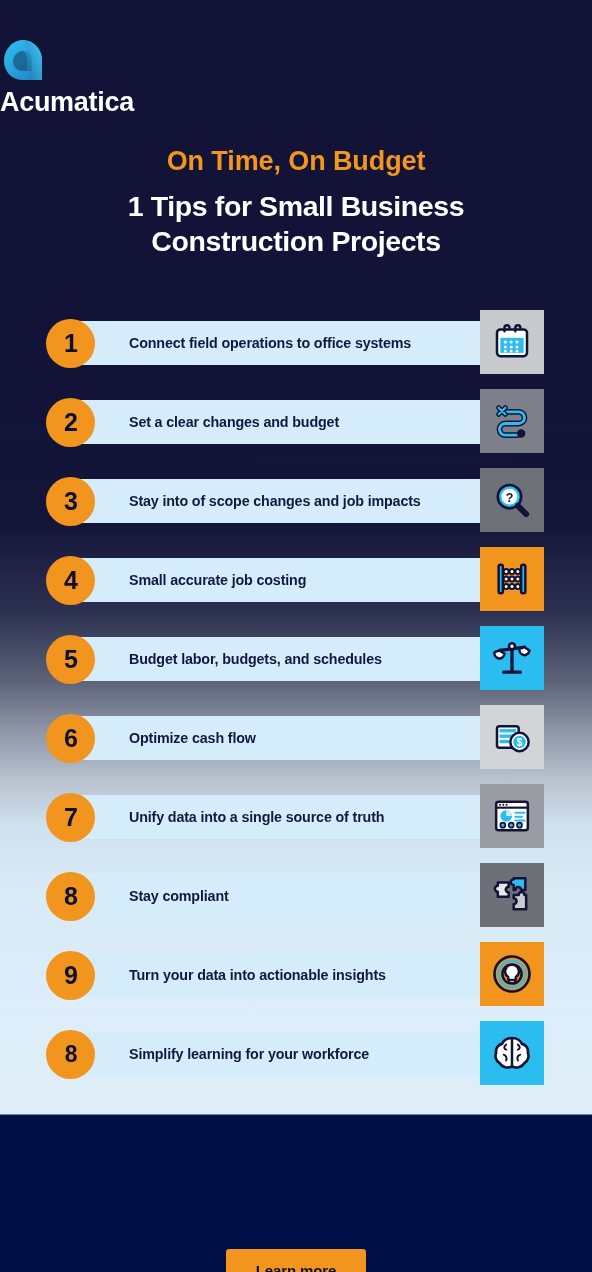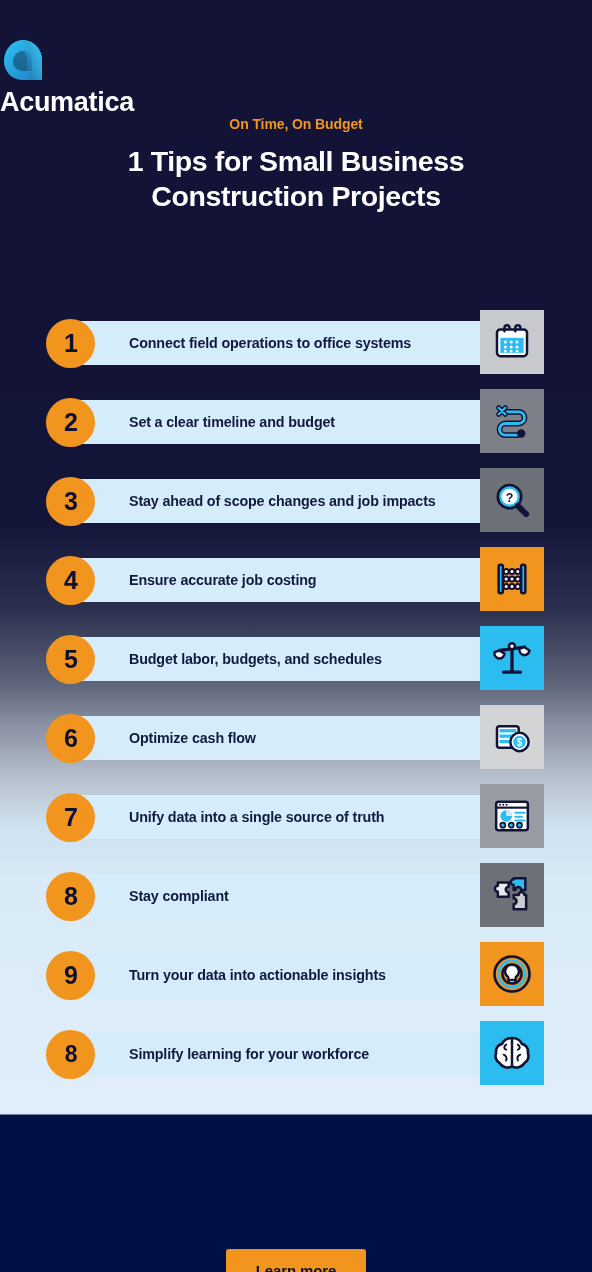--- a/index.html
+++ b/index.html
@@ -38,21 +38,22 @@
 
   .logo-mark { width:46px; height:44px; display:block; }
 
   .logo-word {
     margin-top:7px;
     font-size:27px; font-weight:700; letter-spacing:-0.3px;
     color:#ffffff; line-height:1;
   }
 
   .kicker {
-    font-size:14px; font-weight:700; color:#f2961e;
+    margin-top:30px;
+    font-size:27px; font-weight:700; color:#f2961e;
     letter-spacing:-0.1px;
     text-align:center;
   }
 
   .title {
     margin-top:12px;
     font-size:28.5px; font-weight:700; color:#ffffff;
     line-height:1.22; letter-spacing:-0.4px;
     padding:0 52px;
   }
@@ -179,50 +180,50 @@
               <circle cx="30" cy="30" r="1.9"></circle>
               <circle cx="16" cy="35" r="1.6"></circle>
               <circle cx="23" cy="35" r="1.6"></circle>
               <circle cx="30" cy="35" r="1.6"></circle>
             </g>
           </svg>
         </div>
       </div>
       <div class="tip-row">
         <div class="tip-bar">
-          <span class="tip-text">Set a clear timeline and budget</span>
+          <span class="tip-text">Set a clear changes and budget</span>
         </div>
         <div class="tip-badge">2</div>
         <div class="tip-icon" style="background: rgb(125, 128, 137);">
           <svg viewBox="0 0 48 48">
             <path d="M14 13 h18 a7 7 0 0 1 0 14 H16 a7 7 0 0 0 0 14 h14" fill="none" stroke="#121336" stroke-width="7" stroke-linecap="round"></path>
             <path d="M14 13 h18 a7 7 0 0 1 0 14 H16 a7 7 0 0 0 0 14 h14" fill="none" stroke="#2BBDF0" stroke-width="3.4" stroke-linecap="round"></path>
             <circle cx="35" cy="39" r="5" fill="#121336"></circle>
             <path d="M8 8 l8 8 M16 8 l-8 8" stroke="#121336" stroke-width="6" stroke-linecap="round"></path>
             <path d="M8 8 l8 8 M16 8 l-8 8" stroke="#2BBDF0" stroke-width="2.6" stroke-linecap="round"></path>
           </svg>
         </div>
       </div>
       <div class="tip-row">
         <div class="tip-bar">
-          <span class="tip-text">Stay ahead of scope changes and job impacts</span>
+          <span class="tip-text">Stay into of scope changes and job impacts</span>
         </div>
         <div class="tip-badge">3</div>
         <div class="tip-icon" style="background: rgb(110, 113, 120);">
           <svg viewBox="0 0 48 48">
             <circle cx="21" cy="20" r="14" fill="#2BBDF0" stroke="#121336" stroke-width="3.2"></circle>
             <circle cx="21" cy="20" r="9.5" fill="#fff"></circle>
             <path d="M31 31 L41 41" stroke="#121336" stroke-width="7" stroke-linecap="round"></path>
             <text x="21" y="26" font-size="15" font-weight="700" text-anchor="middle" fill="#121336" font-family="sans-serif">?</text>
           </svg>
         </div>
       </div>
       <div class="tip-row">
         <div class="tip-bar">
-          <span class="tip-text">Ensure accurate job costing</span>
+          <span class="tip-text">Small accurate job costing</span>
         </div>
         <div class="tip-badge">4</div>
         <div class="tip-icon" style="background: rgb(242, 149, 30);">
           <svg viewBox="0 0 48 48">
             <rect x="8" y="7" width="5" height="34" rx="2" fill="#2BBDF0" stroke="#121336" stroke-width="3"></rect>
             <rect x="35" y="7" width="5" height="34" rx="2" fill="#2BBDF0" stroke="#121336" stroke-width="3"></rect>
             <g stroke="#121336" stroke-width="2.6">
               <line x1="12" y1="15" x2="36" y2="15"></line>
               <line x1="12" y1="24" x2="36" y2="24"></line>
               <line x1="12" y1="33" x2="36" y2="33"></line>

